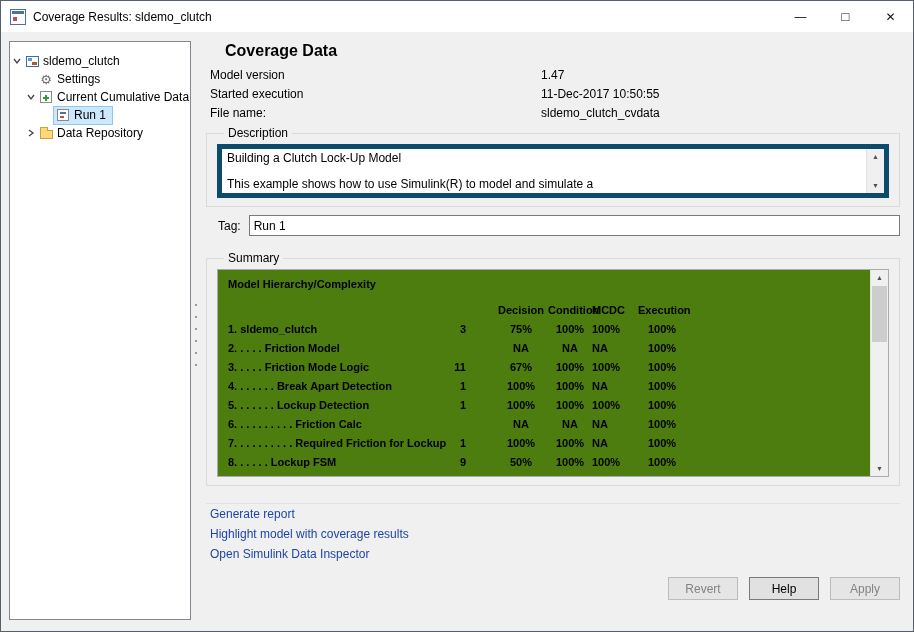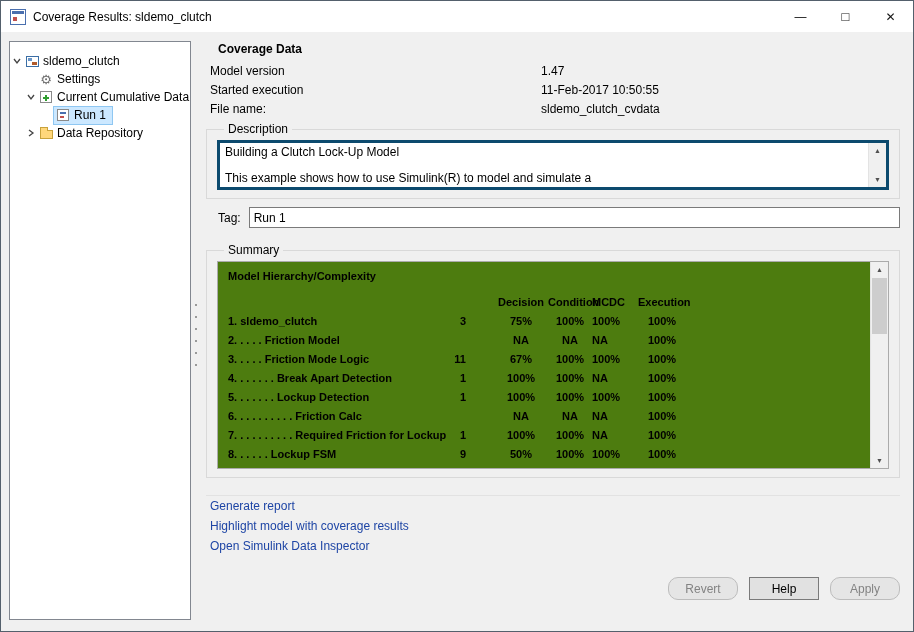--- a/index.html
+++ b/index.html
@@ -41,28 +41,28 @@
   .icon-run::after{content:"";position:absolute;left:2px;top:6px;width:4px;height:2px;background:#c0504d;}
   .icon-folder{width:13px;height:9px;background:#ffd77b;border:1px solid #c8a23c;position:relative;margin-top:2px;box-sizing:border-box;}
   .icon-folder::before{content:"";position:absolute;left:-1px;top:-4px;width:6px;height:3px;background:#ffd77b;border:1px solid #c8a23c;border-bottom:none;}
 
   
   .splitter{position:absolute;left:193px;top:272px;width:4px;height:62px;display:flex;flex-direction:column;justify-content:space-between;align-items:center;}
   .splitter i{width:2px;height:2px;background:#7d7d7d;border-radius:50%;}
 
   
   .main{position:absolute;left:205px;top:0;width:694px;bottom:0;}
-  .heading{font-weight:bold;margin:10px 0 0 12px;font-size:12px;}
+  .heading{font-weight:bold;margin:10px 0 0 19px;font-size:16px;}
   .fields{margin-top:5px;}
   .field-row{display:flex;height:19px;align-items:center;padding-left:4px;}
   .field-label{width:331px;}
   fieldset{border:1px solid #d9d9d9;margin:4px 0 0 0;padding:2px 10px 8px 10px;}
   legend{padding:0 4px;margin-left:7px;}
 
-  .textarea{position:relative;height:44px;background:#fff;border:3px solid #0c4a6e;margin-top:2px;}
+  .textarea{position:relative;height:44px;background:#fff;border:5px solid #0c4a6e;margin-top:2px;}
   .ta-lines{position:absolute;left:5px;top:2px;right:22px;bottom:2px;display:flex;flex-direction:column;justify-content:space-between;overflow:hidden;white-space:nowrap;}
 
   .tag-row{display:flex;align-items:center;margin-top:8px;padding-left:12px;}
   .tag-row input{margin-left:8px;flex:1;height:21px;border:1px solid #7a7a7a;font-family:"Liberation Sans","DejaVu Sans",sans-serif;font-size:12px;padding:0 4px;background:#fff;box-sizing:border-box;}
 
   .summary-fs{margin-top:15px;}
   .table-box{position:relative;height:206px;background:#4d7c0f;border:1px solid #ababab;margin-top:2px;overflow:hidden;}
   .table-content{position:absolute;left:0;top:0;right:17px;bottom:0;padding:8px 0 0 10px;font-size:11px;font-weight:bold;}
   .hier-header{height:15px;}
   .grid-row{display:grid;grid-template-columns:200px 40px 80px 44px 46px 48px;height:19px;align-items:center;}
@@ -81,21 +81,21 @@
   .scroll-btn.down{bottom:0;}
   .scroll-thumb{position:absolute;left:1px;top:16px;width:15px;height:56px;background:#cdcdcd;}
 
   
   .links{margin-top:17px;padding-left:4px;border-top:1px solid #e2e2e2;}
   .link{display:block;color:#1e45a5;line-height:20px;text-decoration:none;cursor:pointer;}
 
   
   .btn-row{position:absolute;right:0;bottom:31px;display:flex;gap:11px;}
   .btn{width:70px;height:23px;background:#e1e1e1;border:1px solid #adadad;font-family:"Liberation Sans","DejaVu Sans",sans-serif;font-size:12px;display:flex;align-items:center;justify-content:center;box-sizing:border-box;}
-  .btn.disabled{color:#838383;background:#e5e5e5;border-color:#bcbcbc;border-radius:10px;}
+  .btn.disabled{color:#838383;background:#e5e5e5;border-color:#bcbcbc;}
   .btn.help{border-color:#7a7a7a;}
 </style>
 </head>
 <body>
 
 <div class="window">
 
   <div class="titlebar">
     <span class="app-icon"></span>
     <span class="title-text">Coverage Results: sldemo_clutch</span>
@@ -174,21 +174,21 @@
     <div class="main">
       <div class="heading">Coverage Data</div>
 
       <div class="fields">
         <div class="field-row">
           <span class="field-label">Model version</span>
           <span class="field-value">1.47</span>
         </div>
         <div class="field-row">
           <span class="field-label">Started execution</span>
-          <span class="field-value">11-Feb-2017 10:50:55</span>
+          <span class="field-value">11-Dec-2017 10:50:55</span>
         </div>
         <div class="field-row">
           <span class="field-label">File name:</span>
           <span class="field-value">sldemo_clutch_cvdata</span>
         </div>
       </div>
 
       <fieldset>
         <legend>Description</legend>
         <div class="textarea">

